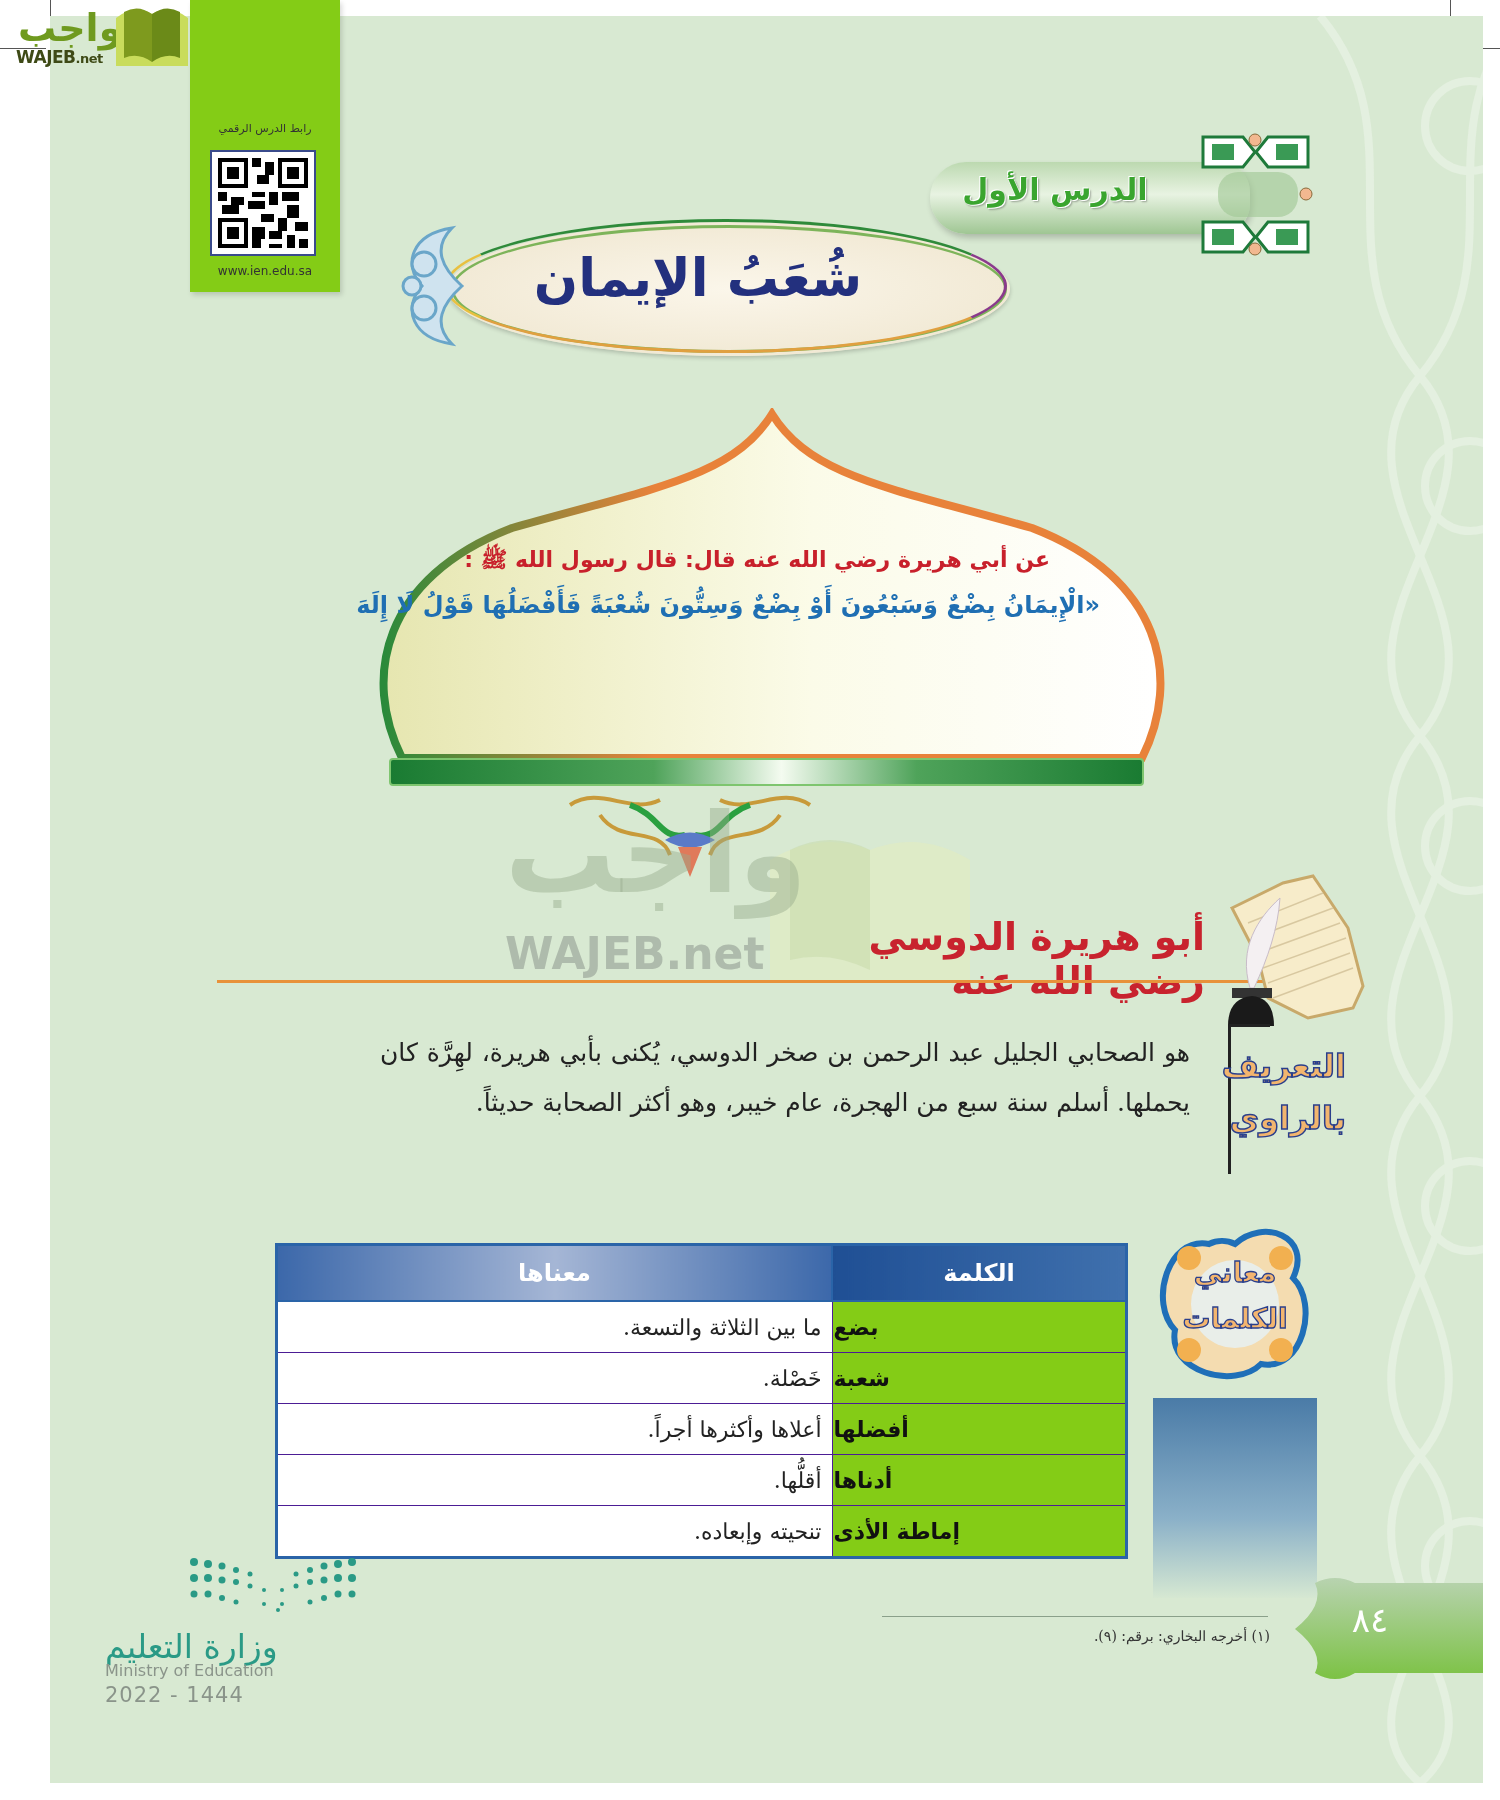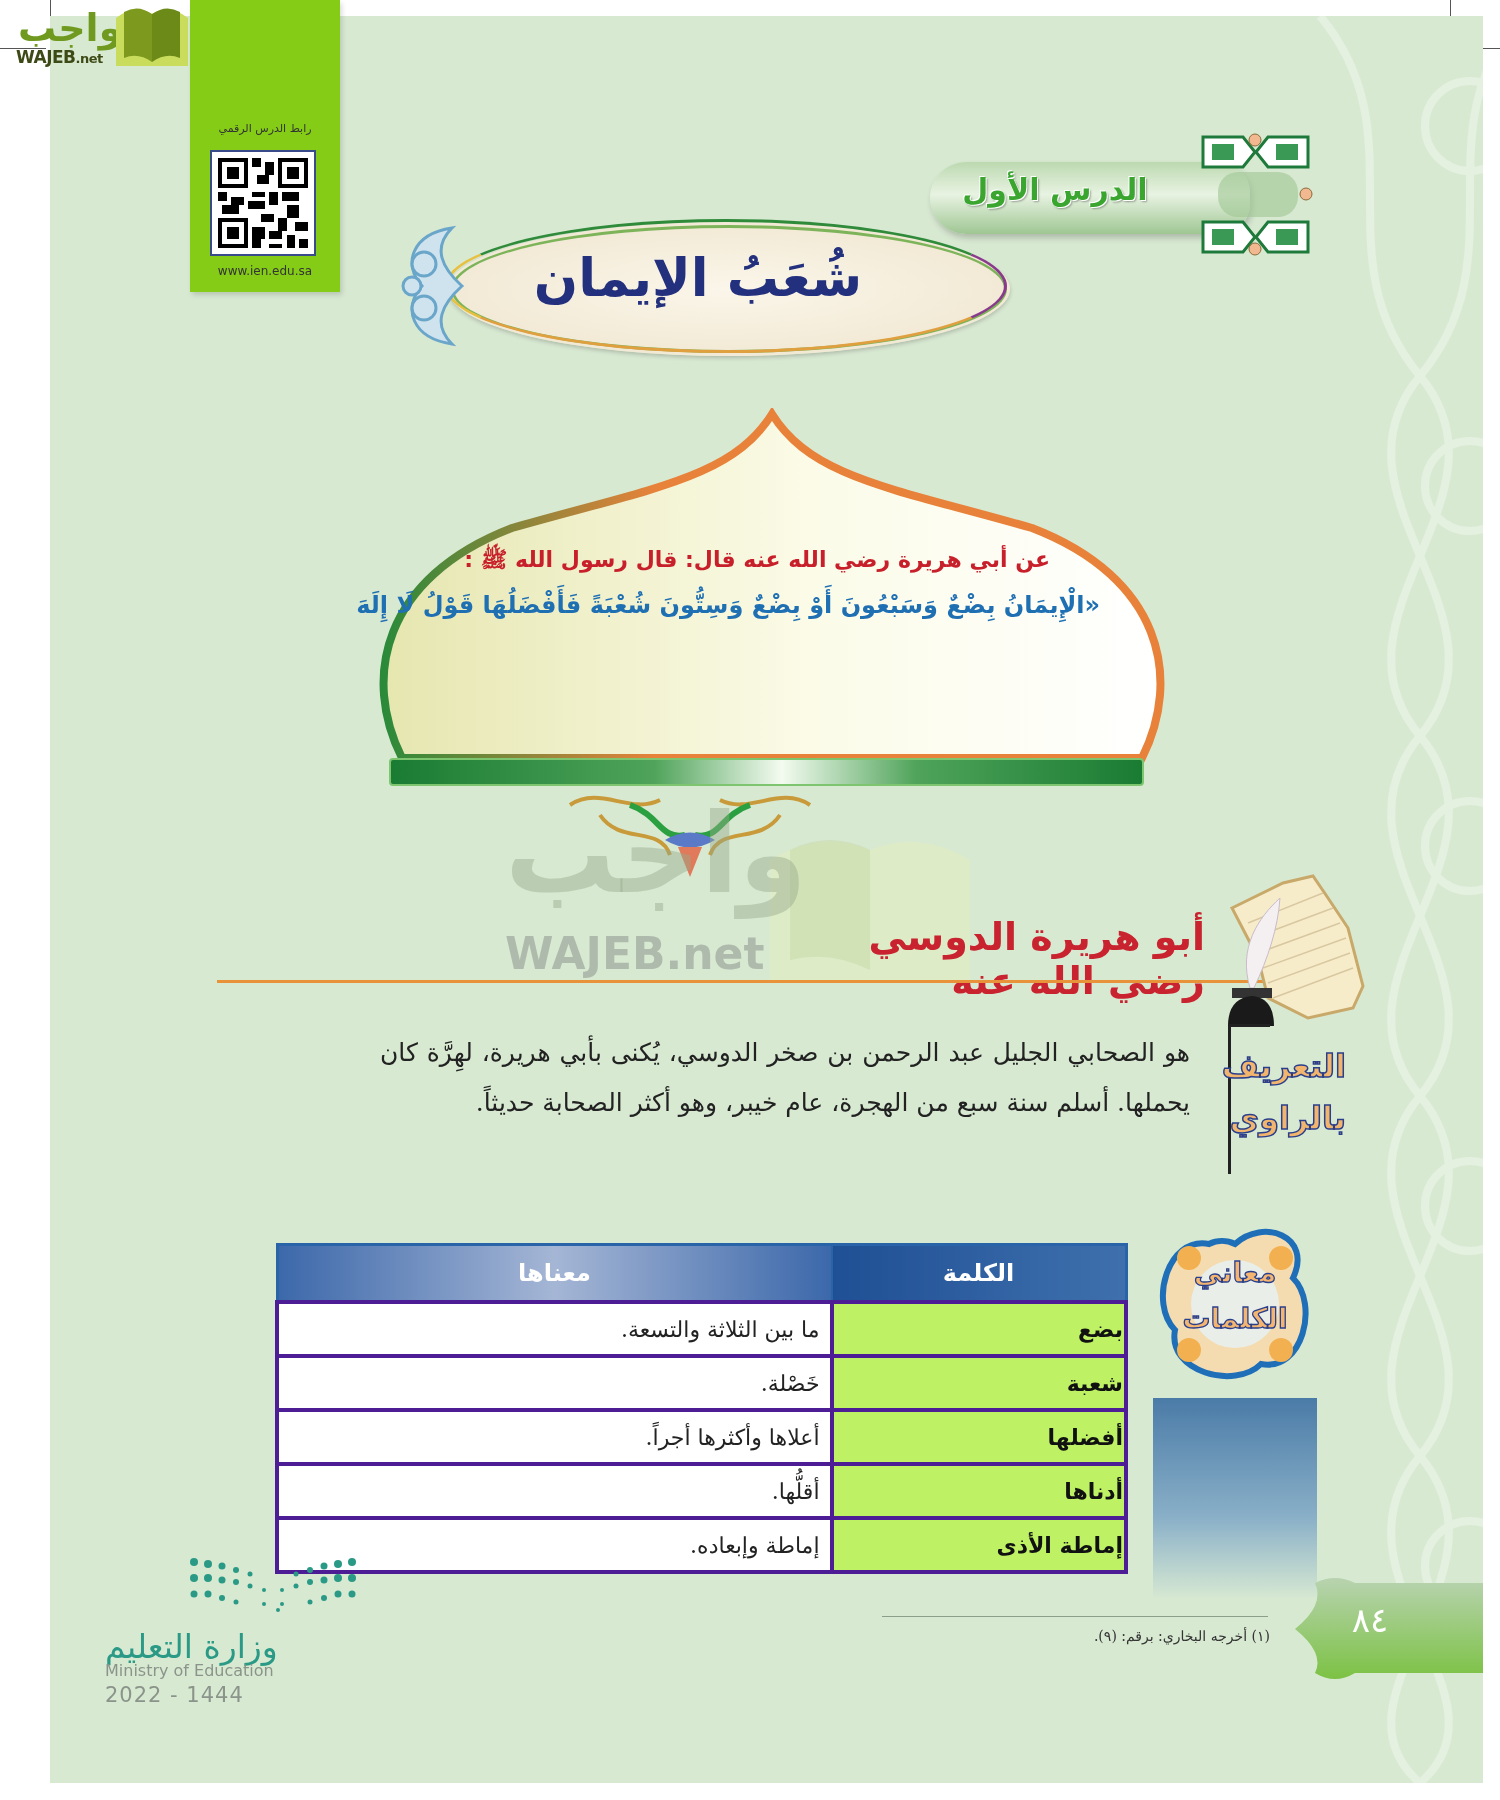--- a/index.html
+++ b/index.html
@@ -59,22 +59,22 @@
   
   .badge { left:1153px; top:1222px; width:164px; height:164px; }
   .badge-text { left:1160px; top:1250px; width:150px; text-align:center; font-size:28px; font-weight:bold; color:#f3b56f;
                 -webkit-text-stroke:1.3px #2a3f8c; direction:rtl; line-height:46px; }
   .blue-panel { left:1153px; top:1398px; width:164px; height:200px; background:linear-gradient(180deg,#4a7ba7 0%,#8ab0c8 60%,#d6e8d2 100%); }
   table.words { position:absolute; left:275px; top:1243px; width:853px; border-collapse:collapse; direction:rtl;
                 border:3px solid #2a64a8; }
   table.words th { height:52px; color:#fff; font-size:24px; font-weight:bold; border:2px solid #2a64a8; }
   table.words th.word-h { width:290px; background:linear-gradient(90deg,#1f4f94,#3f70ad); }
   table.words th.mean-h { background:linear-gradient(90deg,#3c68aa 0%,#a5b6d5 50%,#3c68aa 100%); }
-  table.words td { height:48px; border:4px solid #4c1d95; font-size:22px; }
-  table.words td.word { background:#bef264; text-align:right; font-weight:bold; color:#111; }
+  table.words td { height:48px; border:1px solid #4c1d95; font-size:22px; }
+  table.words td.word { background:#84cc16; text-align:left; font-weight:bold; color:#111; }
   table.words td.mean { background:#fff; text-align:right; padding-right:10px; font-family:"DejaVu Serif", serif; color:#222; }
   
   .moe-dots { left:188px; top:1556px; width:170px; height:56px; }
   .moe-ar { left:105px; top:1627px; font-size:33px; color:#2a9a86; direction:rtl; }
   .moe-en { left:105px; top:1661px; font-size:16px; color:#8a948a; }
   .moe-year { left:105px; top:1683px; font-size:21px; color:#8a948a; letter-spacing:1px; }
   .fn-line { left:882px; top:1616px; width:386px; height:1px; background:#8aa08a; }
   .fn-text { left:960px; top:1628px; width:310px; text-align:right; font-family:"DejaVu Serif", serif; font-size:14px; color:#333; direction:rtl; }
   .pg-tab { left:1285px; top:1573px; width:198px; height:112px; }
   .pg-num { left:1330px; top:1600px; width:80px; text-align:center; font-size:34px; color:#fff; }
@@ -291,21 +291,21 @@
     <tr>
       <td class="word">أفضلها</td>
       <td class="mean">أعلاها وأكثرها أجراً.</td>
     </tr>
     <tr>
       <td class="word">أدناها</td>
       <td class="mean">أقلُّها.</td>
     </tr>
     <tr>
       <td class="word">إماطة الأذى</td>
-      <td class="mean">إماطة وإبعاده.</td>
+      <td class="mean">تنحيته وإبعاده.</td>
     </tr>
   </tbody>
 </table>
 
 <svg class="abs moe-dots" viewBox="0 0 170 56">
   <g fill="#2a9a86">
     <circle cx="6" cy="6" r="4"></circle>
       <circle cx="20" cy="8" r="4"></circle>
       <circle cx="34" cy="10" r="3.5"></circle>
       <circle cx="48" cy="14" r="3"></circle>

